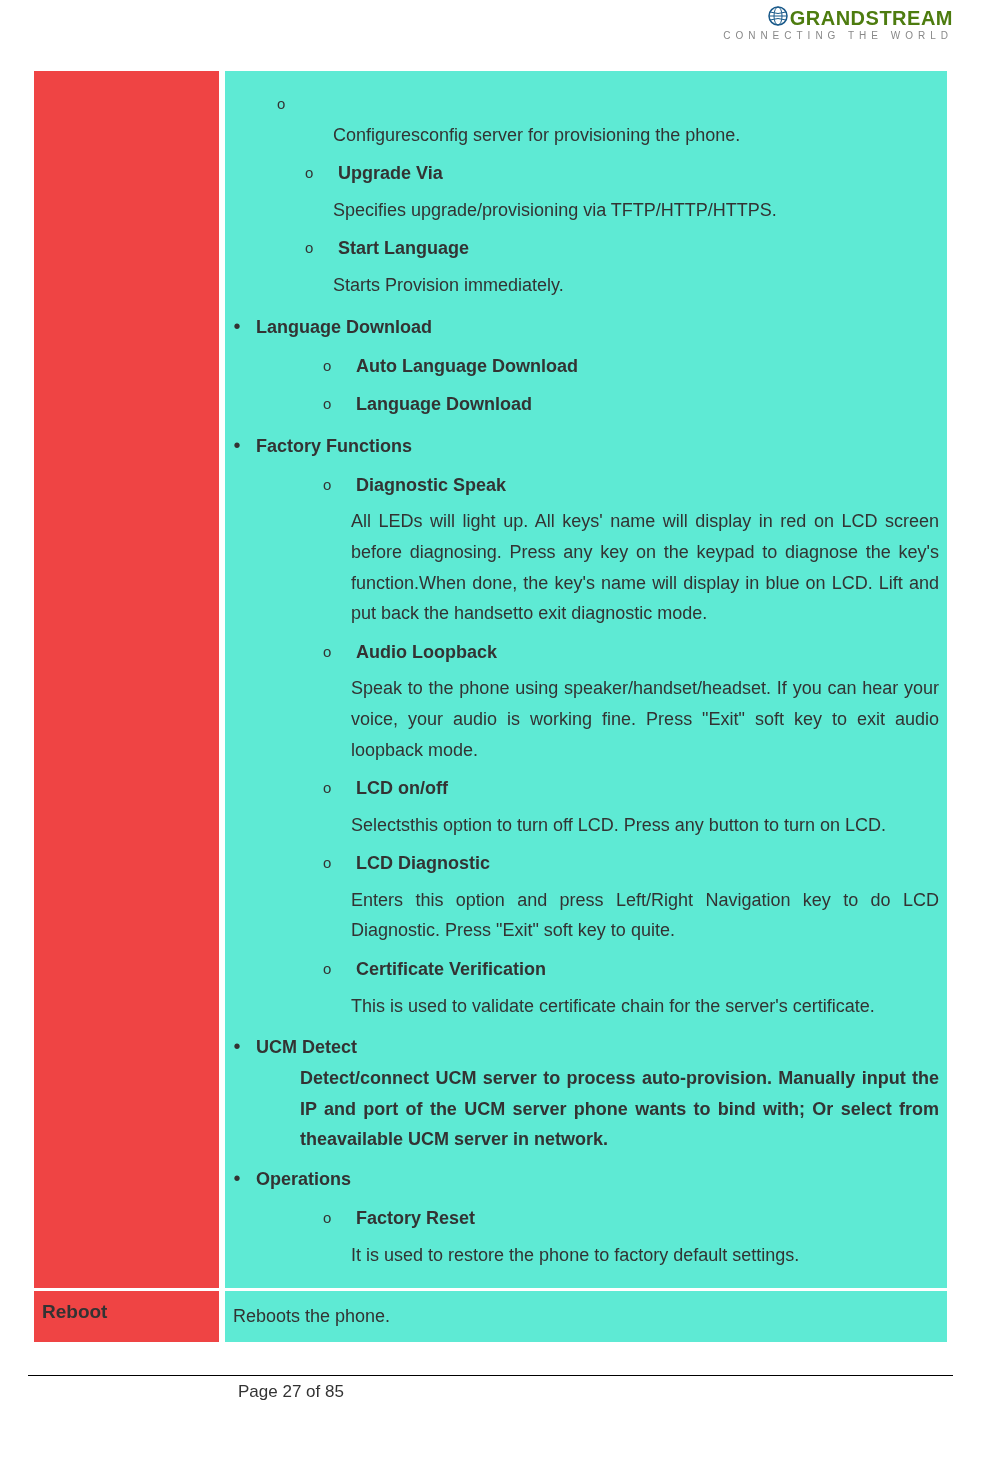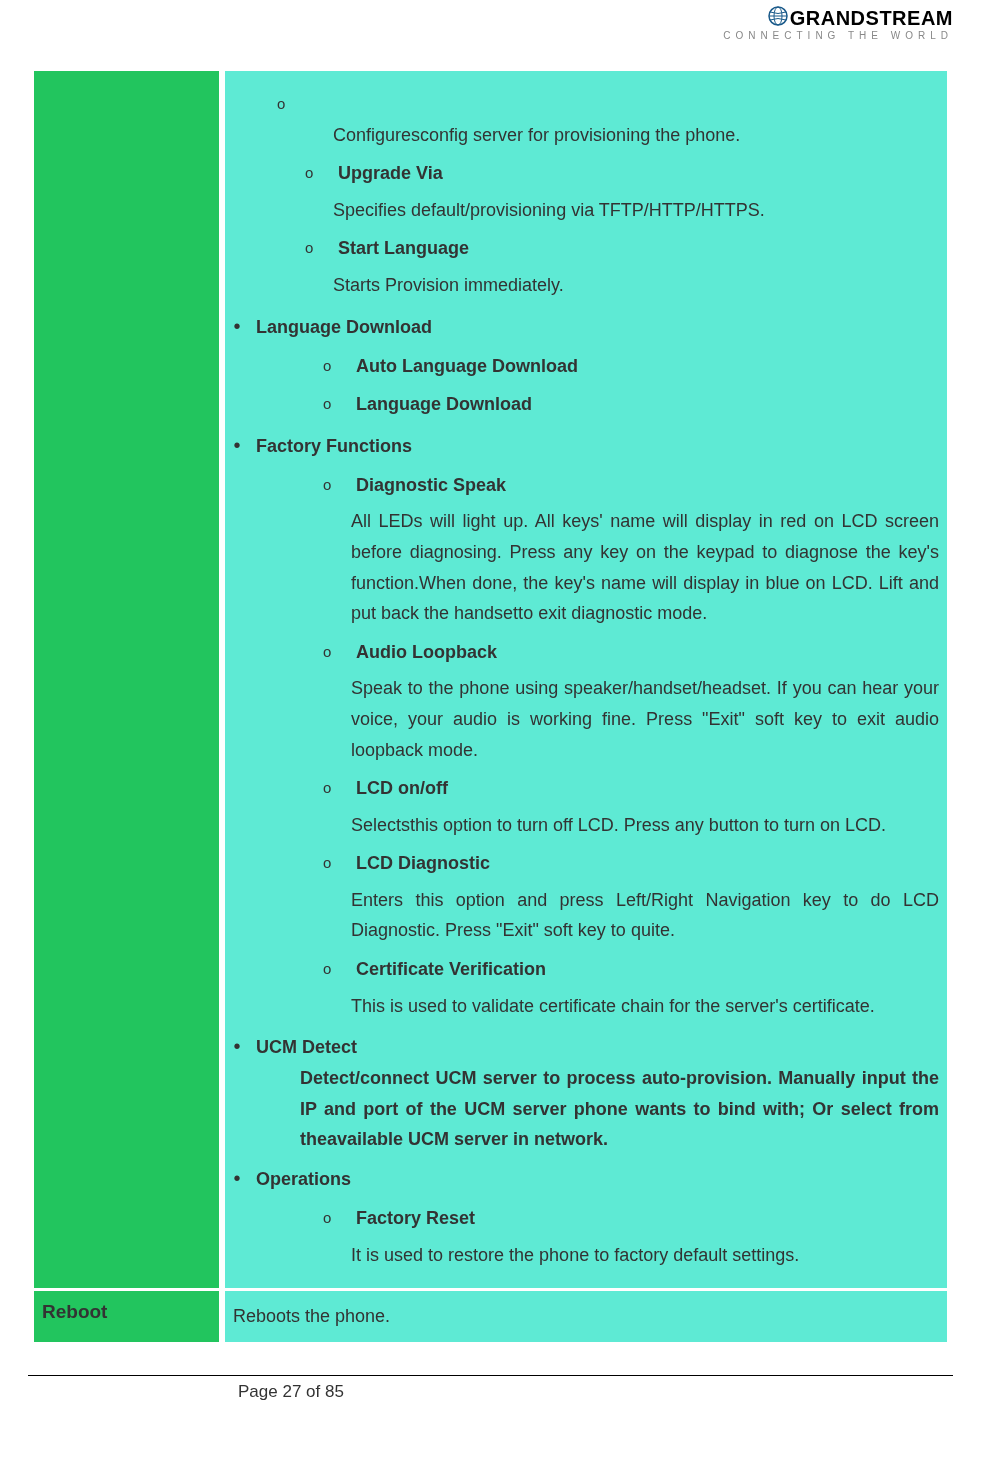--- a/index.html
+++ b/index.html
@@ -19,21 +19,21 @@
     .logo {
       position: absolute;
       right: 28px;
       top: 6px;
       text-align: right;
     }
     .logo-main {
       font-family: Arial, sans-serif;
       font-weight: bold;
       font-size: 20px;
-      color: #000000;
+      color: #4d7c0f;
       letter-spacing: 0.5px;
     }
     .logo-main .globe {
       display: inline-block;
       color: #1a5a8a;
       font-size: 22px;
       vertical-align: -1px;
       margin-right: 2px;
     }
     .logo-sub {
@@ -47,21 +47,21 @@
       border-collapse: separate;
       border-spacing: 6px 3px;
       margin-top: 60px;
       margin-bottom: 30px;
     }
     .content-table td {
       vertical-align: top;
       padding: 10px 8px;
     }
     .left-cell {
-      background: #22c55e;
+      background: #ef4444;
       width: 185px;
       font-weight: bold;
       font-size: 19px;
     }
     .right-cell {
       background: #5eead4;
       line-height: 1.7;
     }
     ul.level1 {
       list-style: none;
@@ -163,21 +163,21 @@
 
         <ul class="level2">
           <li style="list-style:none; margin-left:-28px;">
             <div class="item-desc-inner" style="margin-left:28px; margin-top:0;">Configuresconfig server for provisioning the phone.</div>
           </li>
         </ul>
 
         <ul class="level2">
           <li>
             <span class="item-head">Upgrade Via</span>
-            <div class="item-desc-inner">Specifies default/provisioning via TFTP/HTTP/HTTPS.</div>
+            <div class="item-desc-inner">Specifies upgrade/provisioning via TFTP/HTTP/HTTPS.</div>
           </li>
           <li>
             <span class="item-head">Start Language</span>
             <div class="item-desc-inner">Starts Provision immediately.</div>
           </li>
         </ul>
 
         <ul class="level1">
           <li>
             <span class="item-head">Language Download</span>

